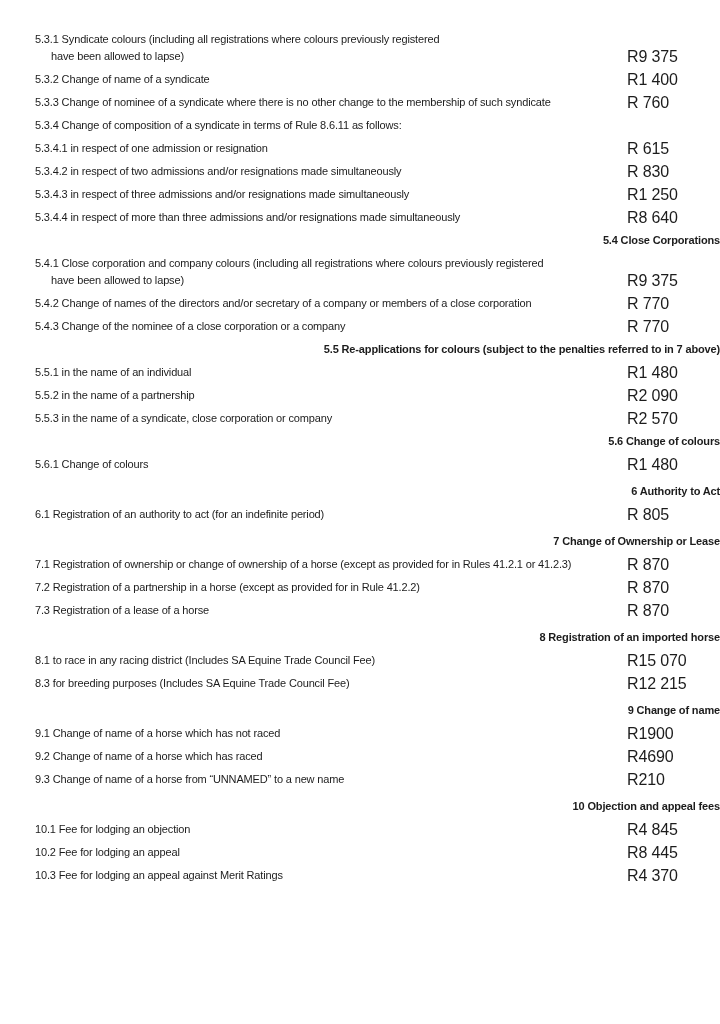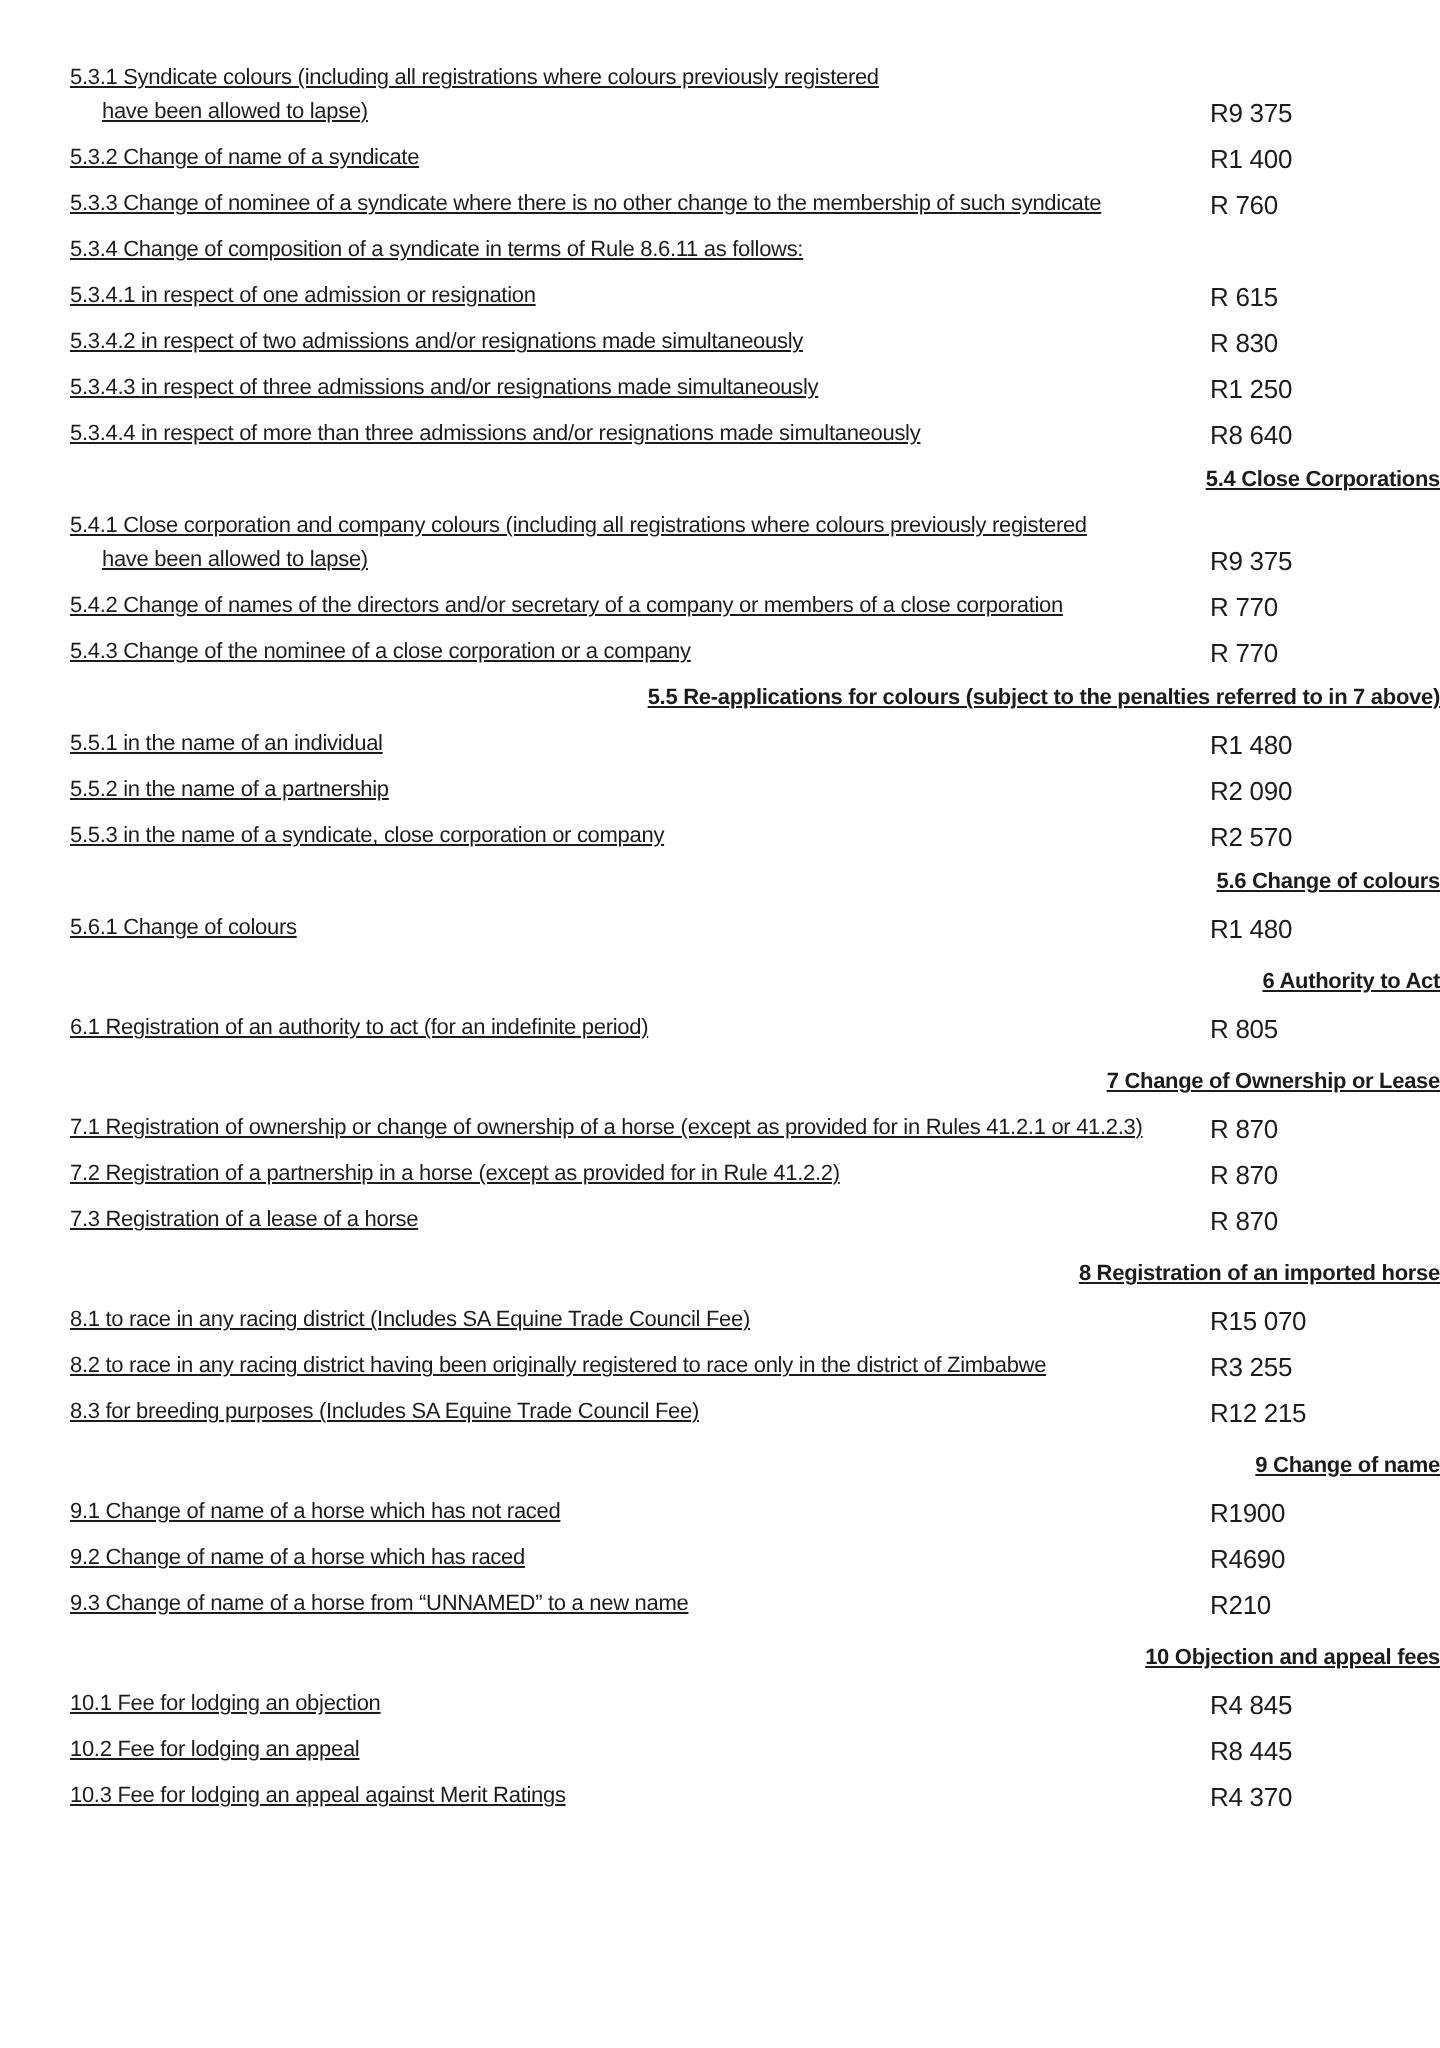--- a/index.html
+++ b/index.html
@@ -9,41 +9,41 @@
     color: #1c1c1c;
   }
   .page {
     position: relative;
     width: 720px;
     height: 1024px;
     background: #ffffff;
     padding: 31px 0 0 35px;
     overflow: hidden;
   }
-  .fee-list { position: relative; text-decoration: underline; }
+  .fee-list { position: relative; }
   .row {
     position: relative;
     margin-bottom: 6px;
   }
   .row .line {
     display: block;
     font-size: 11px;
     line-height: 17px;
     letter-spacing: -0.15px;
     white-space: nowrap;
     color: #1c1c1c;
   }
   .row .line.cont { padding-left: 16px; }
   .row.bold .line { font-weight: 700; text-align: right; }
   .row.section { margin-top: 10px; }
   .price {
     position: absolute;
-    left: 570px;
+    left: 592px;
     bottom: 0;
-    font-size: 13px;
+    font-size: 16px;
     line-height: 17px;
     letter-spacing: -0.15px;
     white-space: nowrap;
     color: #1c1c1c;
   }
 </style>
 </head>
 <body>
 
 <div class="page">
@@ -141,24 +141,20 @@
         <span class="price">R 870</span>
       </div>
       <div class="row bold section">
         <span class="line">8 Registration of an imported horse</span>
       </div>
       <div class="row">
         <span class="line">8.1 to race in any racing district (Includes SA Equine Trade Council Fee)</span>
         <span class="price">R15 070</span>
       </div>
       <div class="row">
-        <span class="line">8.2 to race in any racing district having been originally registered to race only in the district of Zimbabwe</span>
-        <span class="price">R3 255</span>
-      </div>
-      <div class="row">
         <span class="line">8.3 for breeding purposes (Includes SA Equine Trade Council Fee)</span>
         <span class="price">R12 215</span>
       </div>
       <div class="row bold section">
         <span class="line">9 Change of name</span>
       </div>
       <div class="row">
         <span class="line">9.1 Change of name of a horse which has not raced</span>
         <span class="price">R1900</span>
       </div>

